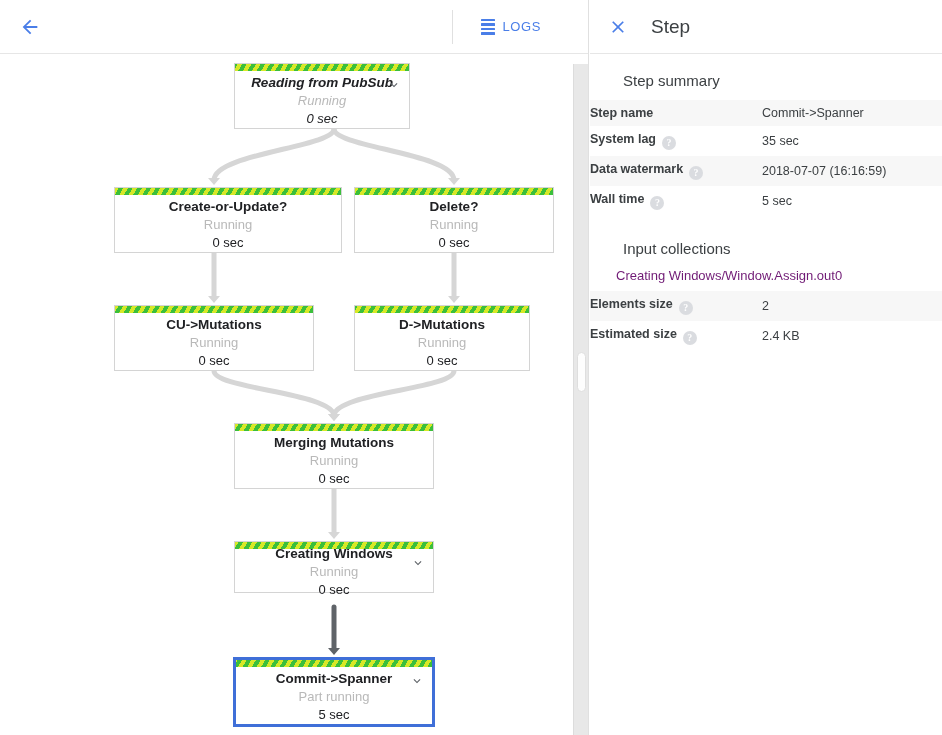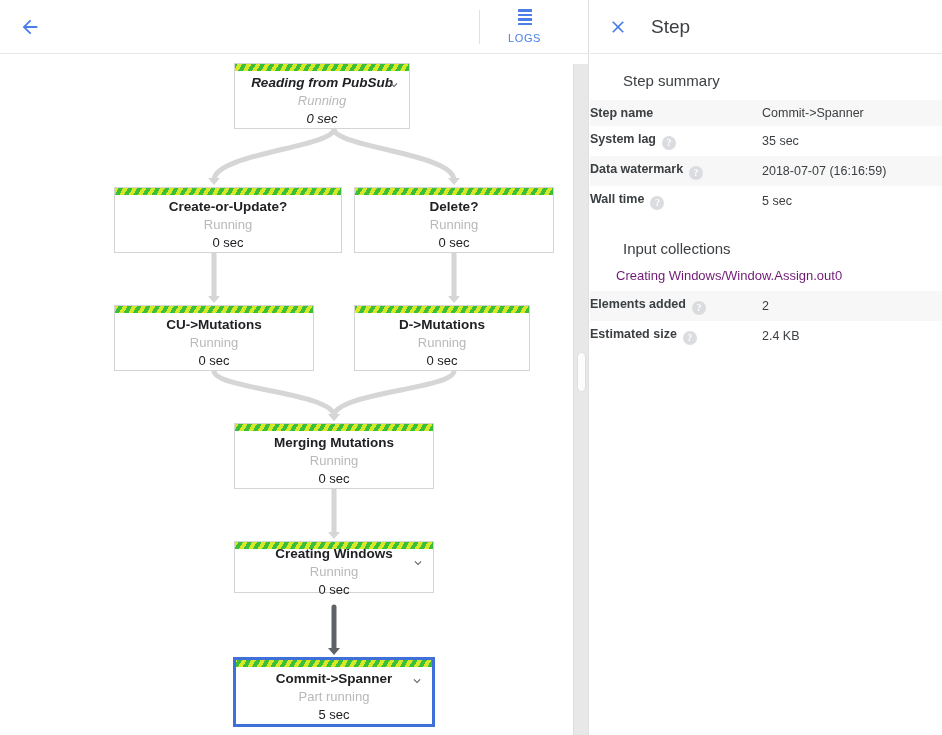--- a/index.html
+++ b/index.html
@@ -36,24 +36,23 @@
     margin-left: 4px; white-space: nowrap;
   }
   #toolbar-right {
     margin-left: auto; display:flex; align-items:center; height: 100%;
   }
   #toolbar-divider {
     width: 1px; height: 34px; background: #e0e0e0; margin-right: 18px;
   }
   #logs-button {
     display: flex; align-items: center; gap: 7px;
-    color: #4a7ee8; font-size: 11px; font-weight: 500; letter-spacing: .6px;
+    color: #4a7ee8; font-size: 13px; font-weight: 500; letter-spacing: .6px;
     padding: 8px 10px; margin-right: 38px; cursor: pointer; border-radius: 4px;
     white-space: nowrap;
-    flex-direction: column;
   }
   .logs-icon-bars { display:flex; flex-direction:column; gap:2px; }
   .logs-icon-bars i { display:block; height: 2.5px; background: #4a7ee8; border-radius:.5px; }
   .logs-icon-bars i:nth-child(1){ width: 14px; }
   .logs-icon-bars i:nth-child(2){ width: 14px; }
   .logs-icon-bars i:nth-child(3){ width: 14px; }
   .logs-icon-bars i:nth-child(4){ width: 14px; }
 
   
   #graph-canvas {
@@ -308,21 +307,21 @@
           </tbody>
       </table>
 
       <div class="spacer-24"></div>
 
       <div class="section-title">Input collections</div>
       <div class="section-subtitle">Creating Windows/Window.Assign.out0</div>
       <table class="kv">
         <tbody id="input-rows">
             <tr class="alt">
-              <td class="k"><span>Elements added</span><span class="help-icon">?</span></td>
+              <td class="k"><span>Elements size</span><span class="help-icon">?</span></td>
               <td class="v">2</td>
             </tr>
             <tr>
               <td class="k"><span>Estimated size</span><span class="help-icon">?</span></td>
               <td class="v">2.4 KB</td>
             </tr>
           </tbody>
       </table>
     </div>
   </div>

